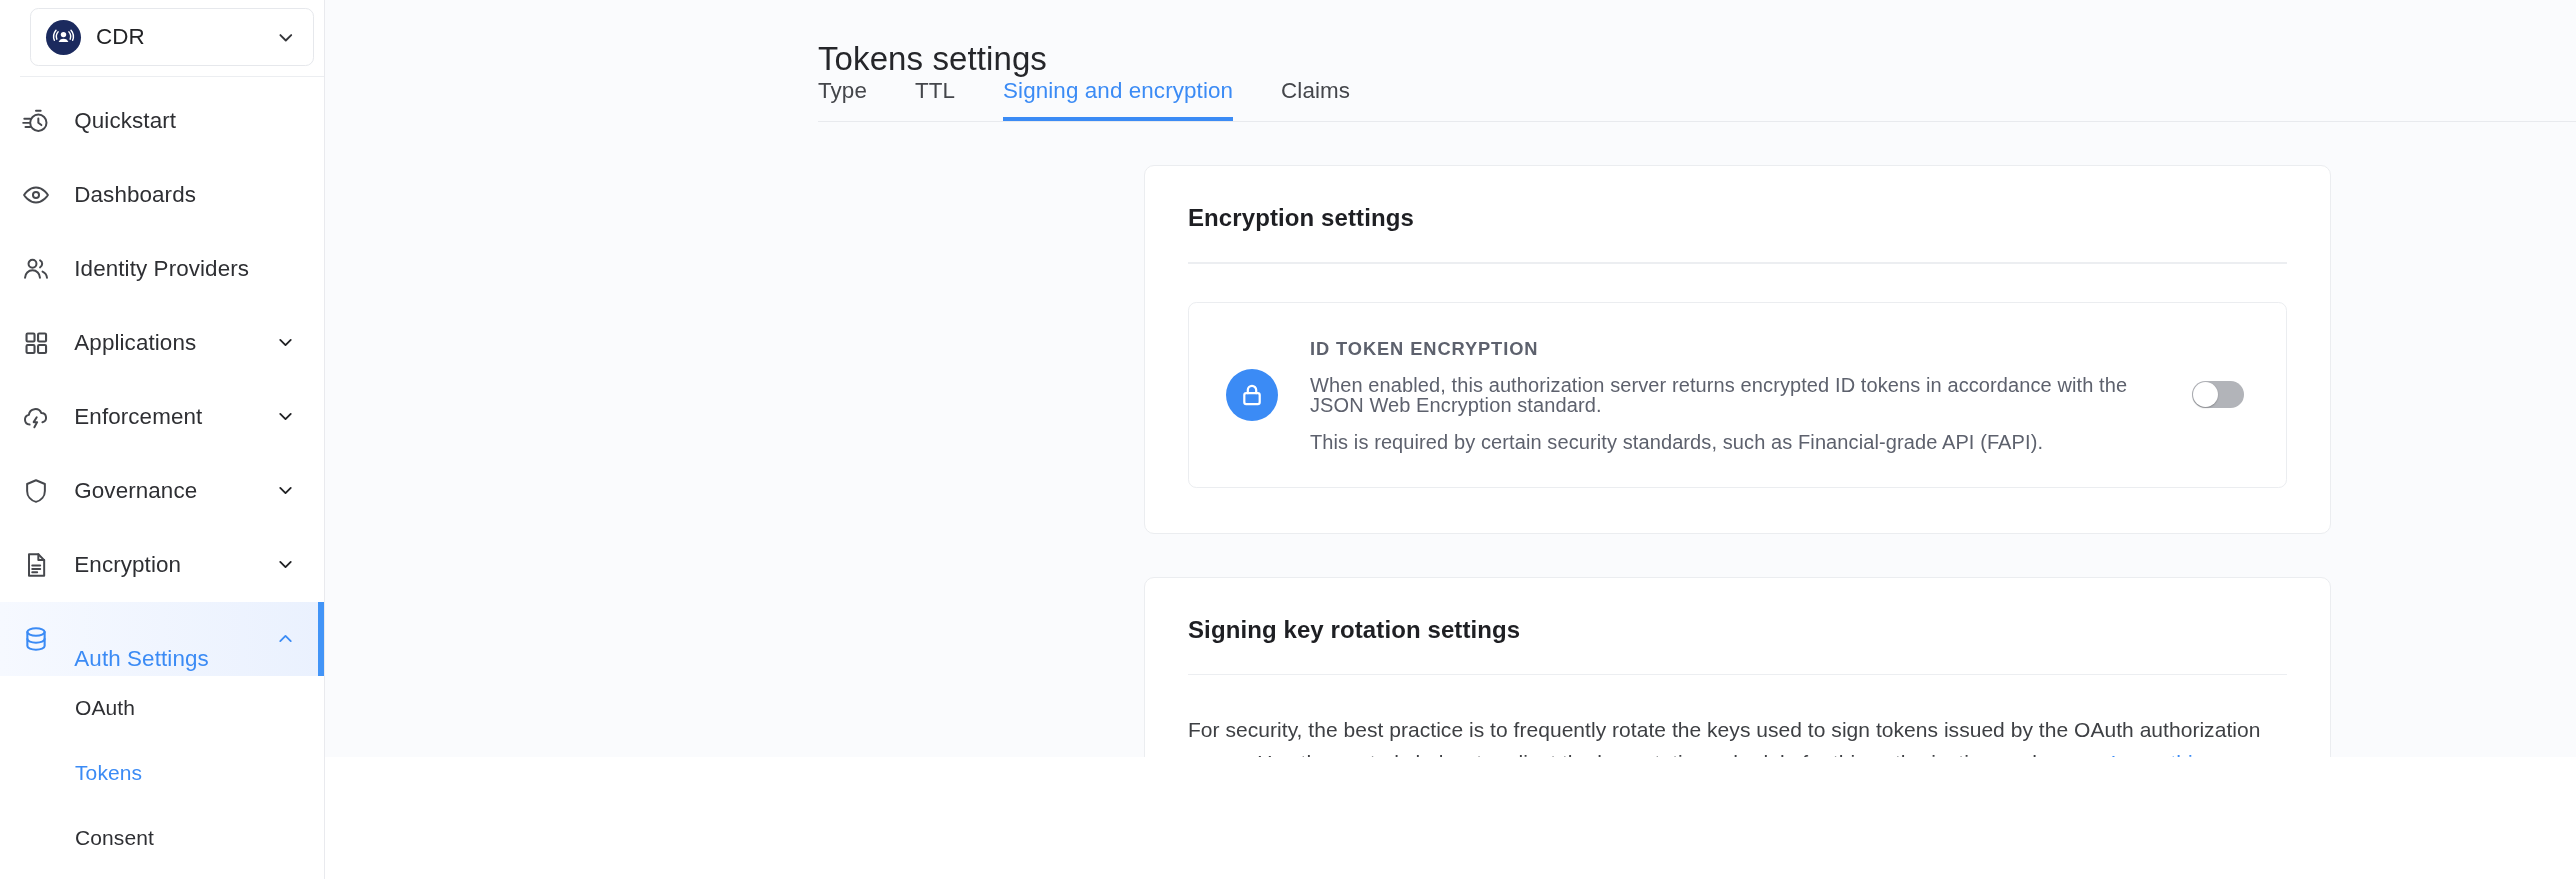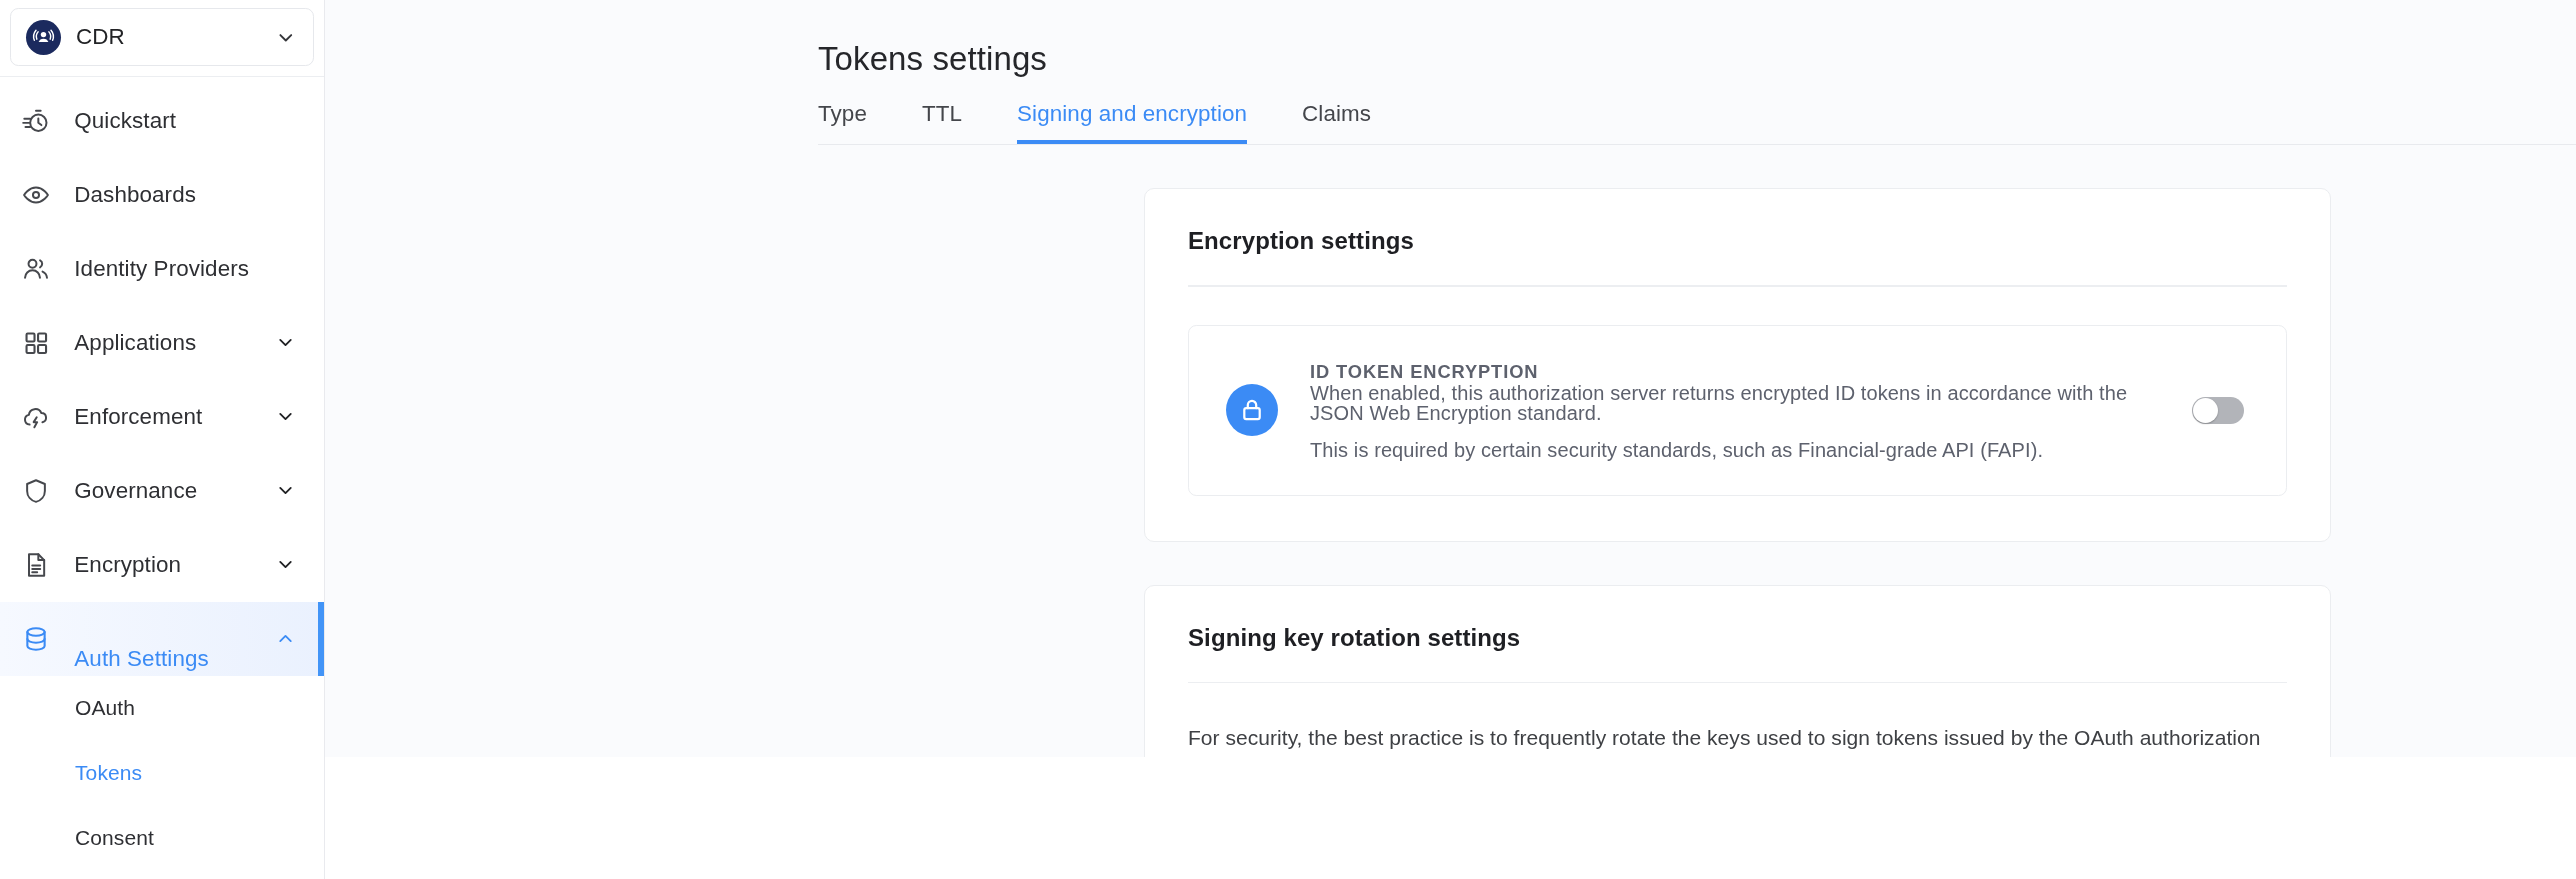--- a/index.html
+++ b/index.html
@@ -24,20 +24,21 @@
     min-width: 325px;
     height: 879px;
     background: #ffffff;
     border-right: 1.7px solid #e9eaee;
     position: relative;
     overflow: hidden;
   }
   .org-switcher-wrap {
     padding: 8.3px 10px 10px 10px;
     border-bottom: 1.7px solid #eceef1;
+    margin-left: 20px;
   }
   .org-switcher {
     display: flex;
     align-items: center;
     height: 58px;
     border: 1.7px solid #e6e8ec;
     border-radius: 8.3px;
     background: #fff;
     padding: 0 16.6px 0 15px;
     gap: 15px;
@@ -117,22 +118,21 @@
   }
   .page-title {
     font-size: 33px;
     color: #25262a;
     font-weight: 400;
     letter-spacing: 0.1px;
   }
   .tabs {
     display: flex;
     align-items: flex-end;
-    gap: 7px;
-    margin-top: 23px;
+    gap: 0;
     border-bottom: 1.7px solid #e8eaee;
     padding-left: 0;
   }
   .tab {
     font-size: 22.4px;
     color: #44464b;
     padding: 0 0 13.3px 0;
     margin-right: 48px;
     cursor: pointer;
     border-bottom: 4.2px solid transparent;
@@ -184,20 +184,21 @@
     background: #3b8bf5;
     display: flex; align-items: center; justify-content: center;
     flex: 0 0 auto;
   }
   .setting-text { flex: 1; }
   .setting-eyebrow {
     font-size: 18.3px;
     font-weight: bold;
     color: #5d616d;
     letter-spacing: 0.9px;
+    margin-bottom: 15px;
   }
   .setting-line {
     font-size: 20px;
     color: #5d616d;
     line-height: 1.0;
     margin-bottom: 16.6px;
     letter-spacing: 0.1px;
   }
   .setting-line:last-child { margin-bottom: 0; }
 

